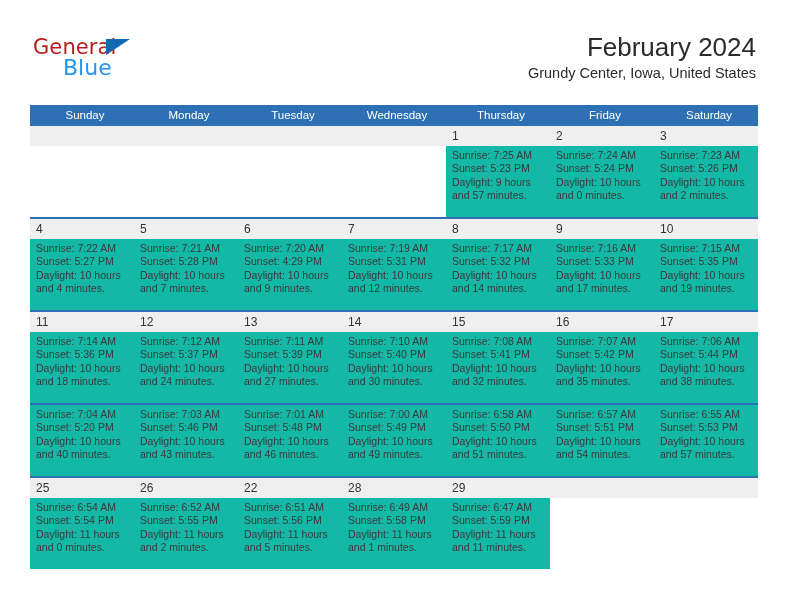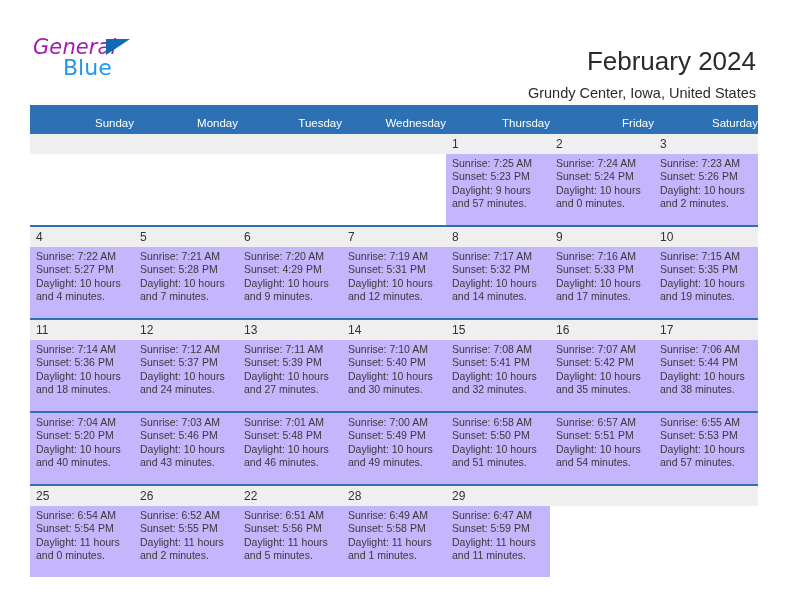--- a/index.html
+++ b/index.html
@@ -35,24 +35,23 @@
     top: 36px;
     width: 150px;
     height: 48px;
   }
   .logo-general {
     position: absolute;
     left: 0;
     top: 0;
     font-size: 21px;
     letter-spacing: 0.1px;
-    color: #a21caf;
+    color: #b91c1c;
     line-height: 22px;
     font-family: "DejaVu Sans", sans-serif;
-    font-style: italic;
   }
   .logo-tri {
     position: absolute;
     left: 73px;
     top: 3px;
     width: 0;
     height: 0;
     border-left: 24px solid #1268b3;
     border-bottom: 16px solid transparent;
   }
@@ -62,32 +61,32 @@
     top: 21px;
     font-size: 22px;
     color: #2196f3;
     line-height: 22px;
     font-family: "DejaVu Sans", sans-serif;
   }
 
   .title-block {
     position: absolute;
     right: 36px;
-    top: 46px;
+    top: 32px;
     text-align: right;
   }
   .cal-title {
     font-size: 26px;
     font-weight: normal;
     color: #2b2b2b;
     line-height: 30px;
     white-space: nowrap;
   }
   .cal-subtitle {
-    margin-top: 8px;
+    margin-top: 2px;
     font-size: 14.5px;
     color: #2b2b2b;
     line-height: 18px;
     white-space: nowrap;
   }
 
   
   .calendar {
     position: absolute;
     left: 30px;
@@ -96,22 +95,22 @@
     border-collapse: collapse;
     table-layout: fixed;
   }
   .calendar col { width: 104px; }
 
   .calendar thead th {
     background: #2d71b4;
     color: #ffffff;
     font-size: 11.5px;
     font-weight: normal;
-    text-align: right;
-    padding: 12px 0 4px 6px;
+    text-align: center;
+    padding: 4px 0 4px 6px;
     height: 13px;
     line-height: 13px;
   }
 
   .wk-sep td {
     padding: 0;
     height: 2px;
     background: #2d71b4;
     border: none;
   }
@@ -121,21 +120,21 @@
     font-size: 12px;
     color: #333333;
     padding: 3px 0 3px 6px;
     height: 14px;
     line-height: 14px;
     vertical-align: top;
   }
   .daynum-row td.empty { background: #efefef; }
 
   .detail-row td {
-    background: #c4b5fd;
+    background: #14b8a6;
     font-size: 10.5px;
     color: #3a3a3a;
     padding: 3px 7px 6px 6px;
     height: 62px;
     vertical-align: top;
     line-height: 13.4px;
   }
   .detail-row td.empty { background: #ffffff; }
 
   .cell-line { display: block; white-space: nowrap; }

